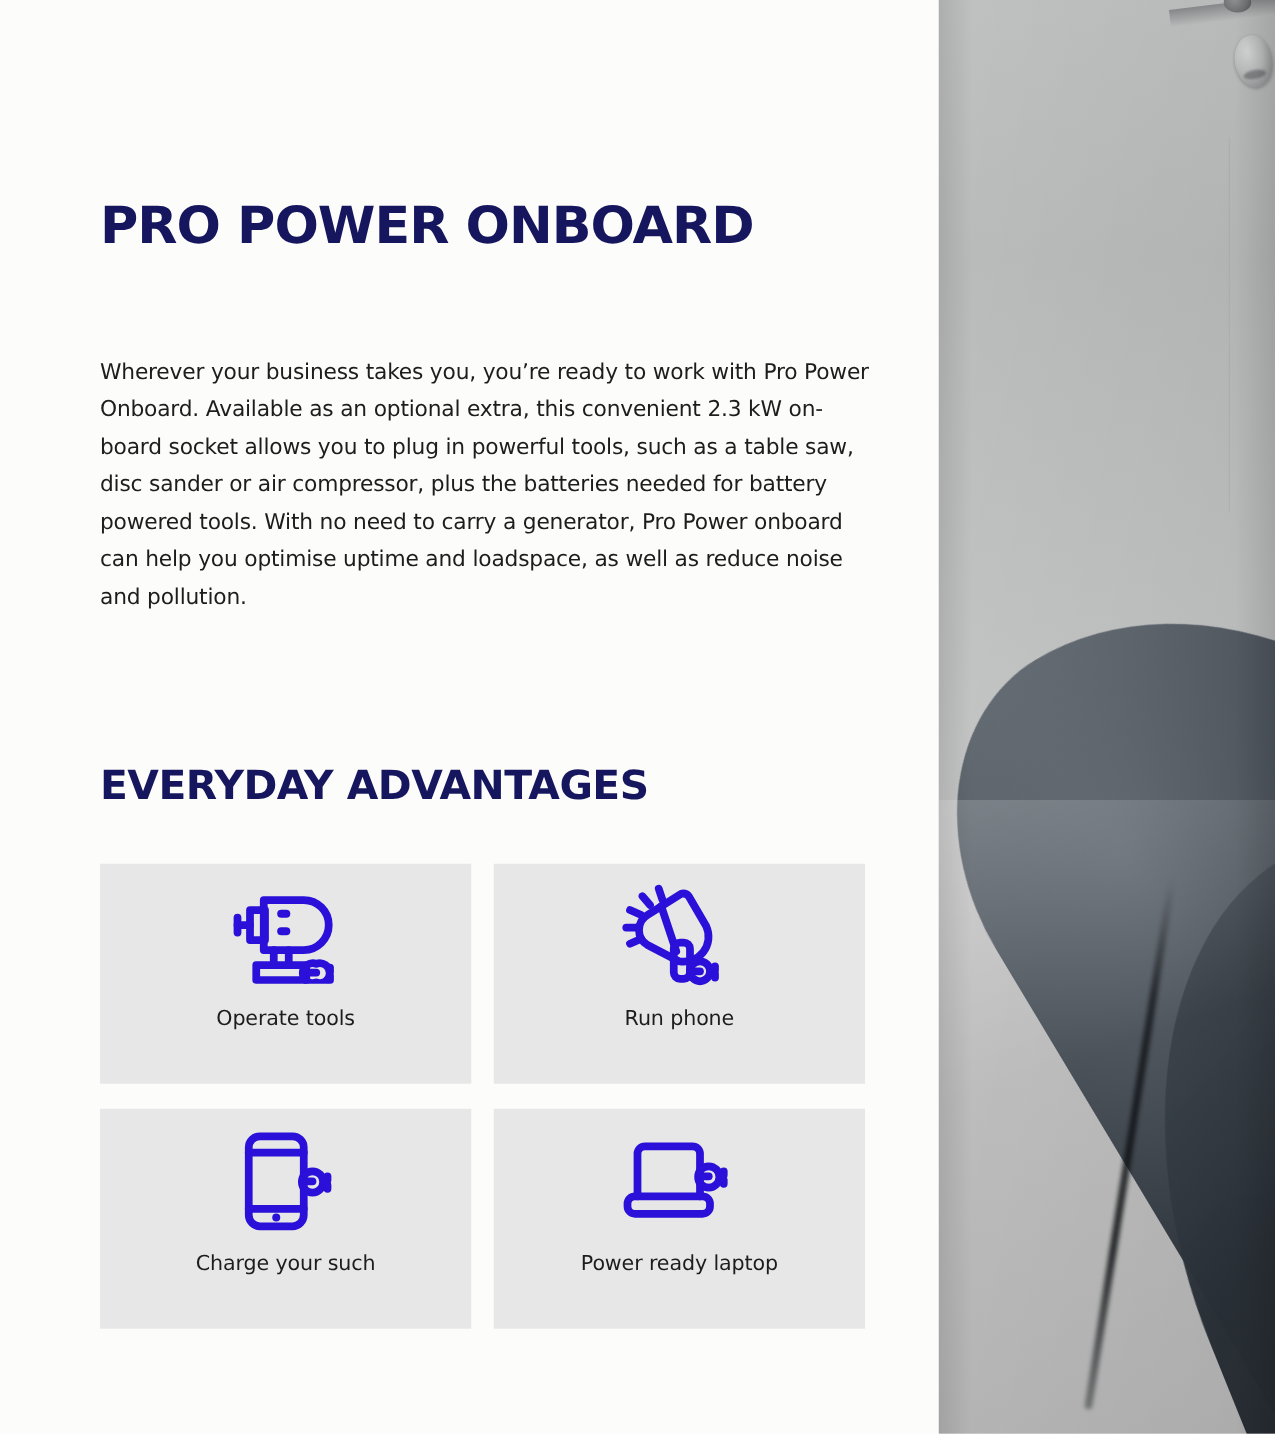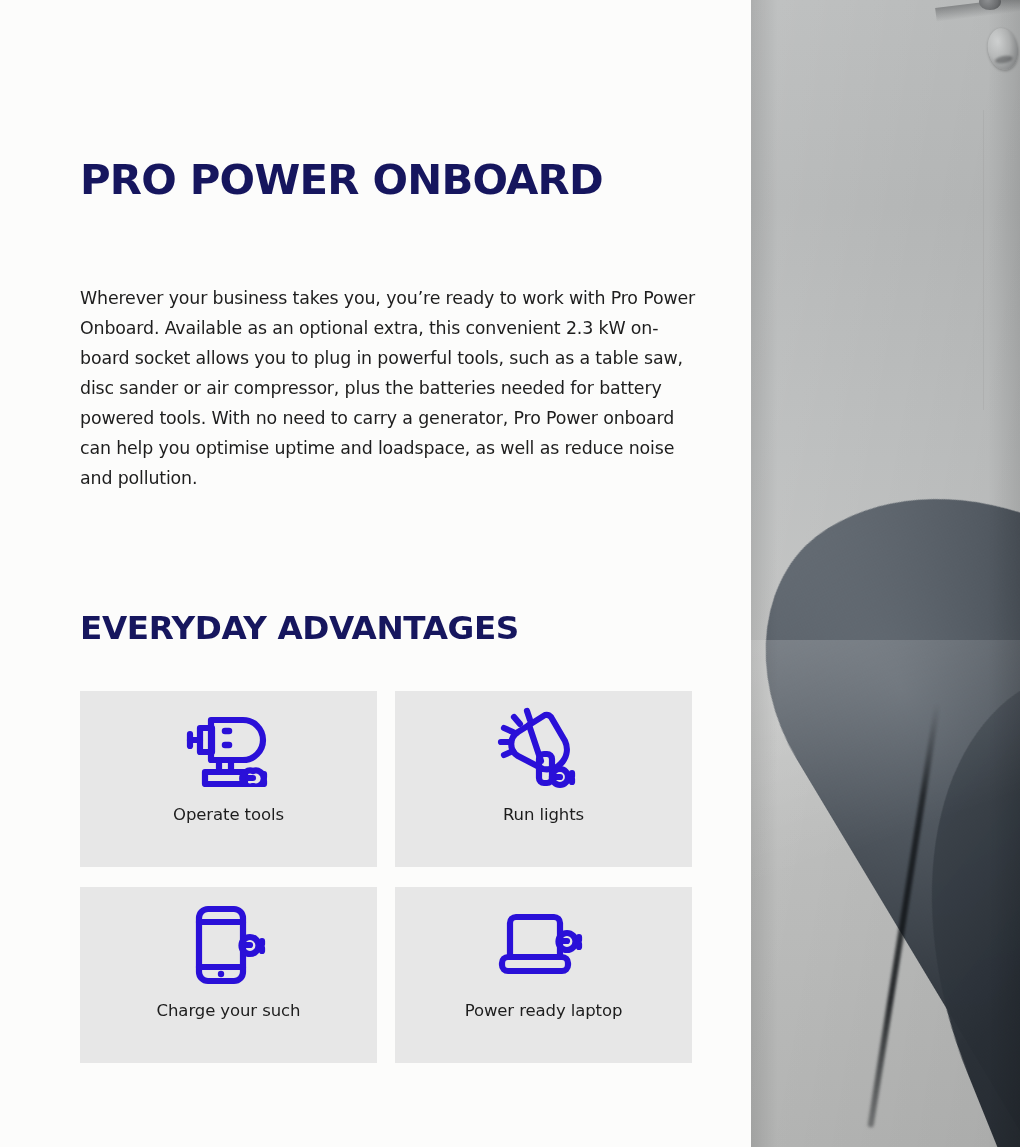--- a/index.html
+++ b/index.html
@@ -320,21 +320,21 @@
 
               <rect x="43" y="47" width="13" height="29" rx="5"></rect>
 
               <path d="M56 70 h8"></path>
 
               <path d="M64 62 a8 8 0 1 1 0 16 a8 8 0 1 1 0 -16"></path>
               <path d="M76 66 v3"></path>
               <path d="M76 72 v3"></path>
             </svg>
           </div>
-          <div class="card-label">Run lights</div>
+          <div class="card-label">Run phone</div>
         </div>
 
         <div class="card">
           <div class="card-icon">
             <svg width="96" height="84" viewBox="0 0 96 84" fill="none" stroke="#2a10d8" stroke-width="6.2" stroke-linecap="round" stroke-linejoin="round">
 
               <rect x="18" y="6" width="44" height="72" rx="9"></rect>
 
               <path d="M18 19 H62"></path>
               <path d="M18 64 H62"></path>

